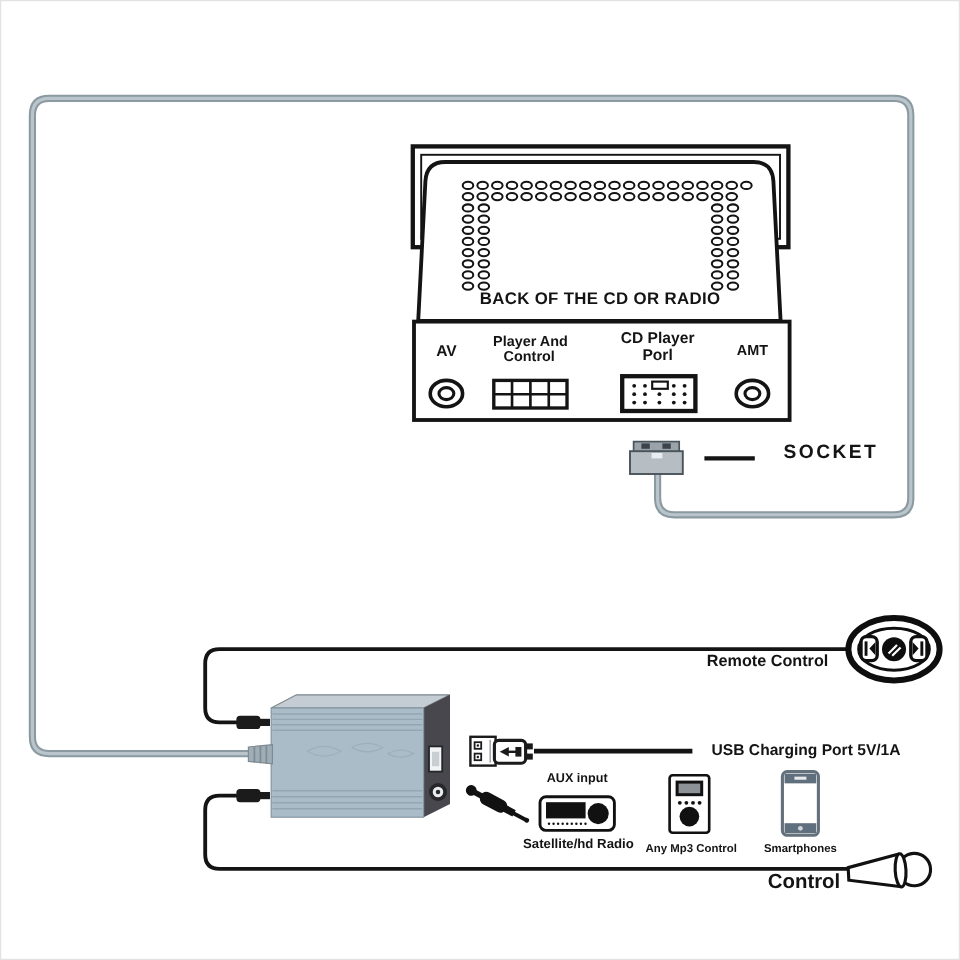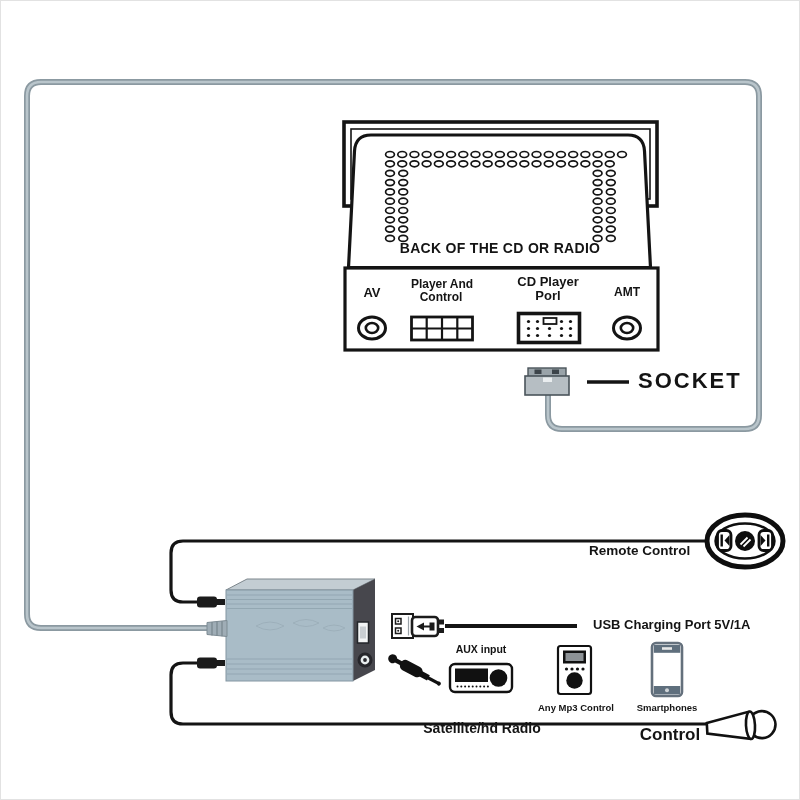--- a/index.html
+++ b/index.html
@@ -315,26 +315,26 @@
 
   <div class="lbl ctr" style="left:499px;top:240px;font-size:14px;letter-spacing:.3px">BACK OF THE CD OR RADIO</div>
 
   <div class="lbl ctr" style="left:371px;top:285px;font-size:13px">AV</div>
   <div class="lbl ctr" style="left:441px;top:277px;font-size:12px">Player And</div>
   <div class="lbl ctr" style="left:440px;top:290px;font-size:12px">Control</div>
   <div class="lbl ctr" style="left:547px;top:274px;font-size:13px">CD Player</div>
   <div class="lbl ctr" style="left:547px;top:288px;font-size:13px">Porl</div>
   <div class="lbl ctr" style="left:626px;top:285px;font-size:12px">AMT</div>
 
-  <div class="lbl" style="left:637px;top:369px;font-size:22px;letter-spacing:2px">SOCKET</div>
+  <div class="lbl" style="left:652px;top:369px;font-size:16px;letter-spacing:2px">SOCKET</div>
 
   <div class="lbl" style="left:588px;top:543px;font-size:13.5px">Remote Control</div>
 
   <div class="lbl" style="left:592px;top:617px;font-size:13px">USB Charging Port 5V/1A</div>
 
   <div class="lbl ctr" style="left:480px;top:643px;font-size:10.5px">AUX input</div>
 
-  <div class="lbl ctr" style="left:481px;top:720px;font-size:14px">Satellite/hd Radio</div>
+  <div class="lbl ctr" style="left:481px;top:698px;font-size:11px">Satellite/hd Radio</div>
   <div class="lbl ctr" style="left:575px;top:702px;font-size:9.5px">Any Mp3 Control</div>
   <div class="lbl ctr" style="left:666px;top:702px;font-size:9.5px">Smartphones</div>
 
   <div class="lbl ctr" style="left:669px;top:725px;font-size:17px">Control</div>
 </div>
 
 </body></html>

